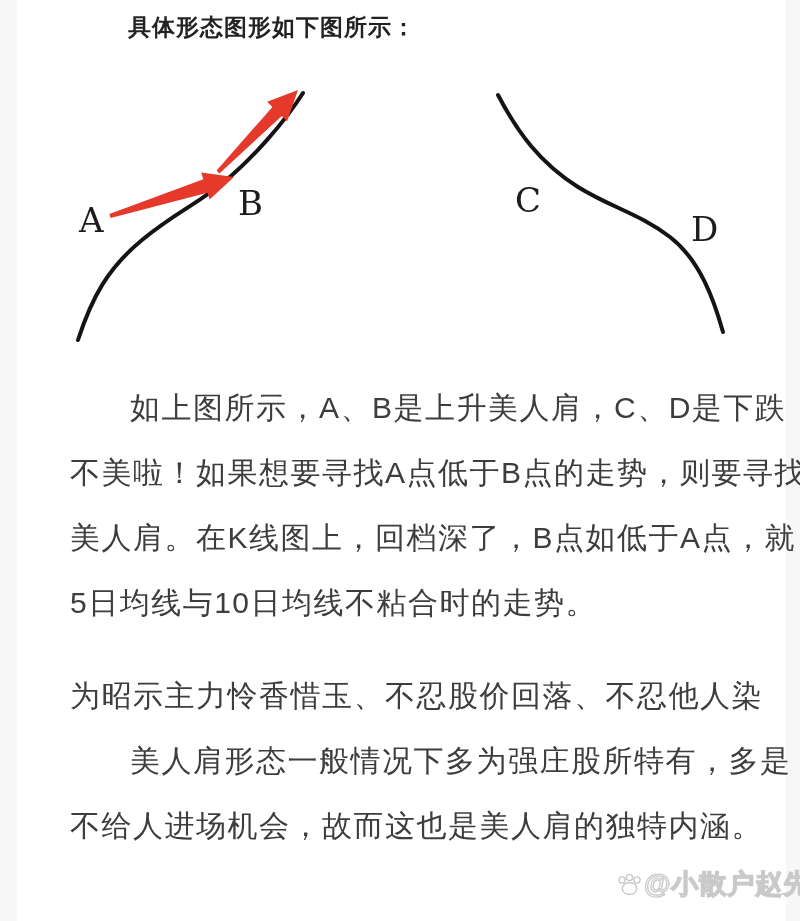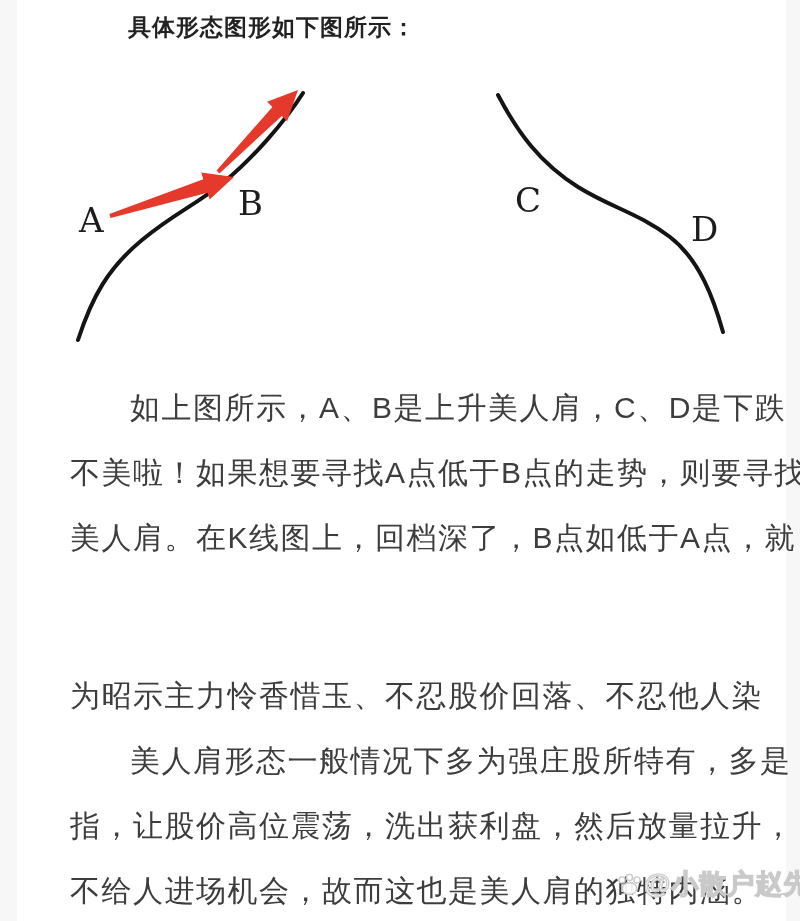--- a/index.html
+++ b/index.html
@@ -96,26 +96,26 @@
     <text class="curve-label" x="238" y="130">B</text>
     <text class="curve-label" x="515" y="127">C</text>
     <text class="curve-label" x="691" y="156">D</text>
   </svg>
 </div>
 
 <div class="para para-1">
   <div class="line indent">如上图所示，A、B是上升美人肩，C、D是下跌</div>
   <div class="line">不美啦！如果想要寻找A点低于B点的走势，则要寻找</div>
   <div class="line">美人肩。在K线图上，回档深了，B点如低于A点，就</div>
+  <div class="line">5日均线与10日均线不粘合时的走势。</div>
 </div>
 
 <div class="para para-2">
   <div class="line">为昭示主力怜香惜玉、不忍股价回落、不忍他人染</div>
   <div class="line indent">美人肩形态一般情况下多为强庄股所特有，多是</div>
-  <div class="line">指，让股价高位震荡，洗出获利盘，然后放量拉升，</div>
   <div class="line">不给人进场机会，故而这也是美人肩的独特内涵。</div>
 </div>
 
 <div class="watermark">
   <svg width="27" height="25" viewBox="0 0 27 25">
     <circle cx="6" cy="8" r="3.1" fill="rgba(255,255,255,0.92)" stroke="#c9c9c9" stroke-width="1.4"></circle>
     <circle cx="13.5" cy="5.5" r="3.1" fill="rgba(255,255,255,0.92)" stroke="#c9c9c9" stroke-width="1.4"></circle>
     <circle cx="21" cy="8" r="3.1" fill="rgba(255,255,255,0.92)" stroke="#c9c9c9" stroke-width="1.4"></circle>
     <ellipse cx="13.5" cy="16.5" rx="7.2" ry="6" fill="rgba(255,255,255,0.92)" stroke="#c9c9c9" stroke-width="1.4"></ellipse>
   </svg>

